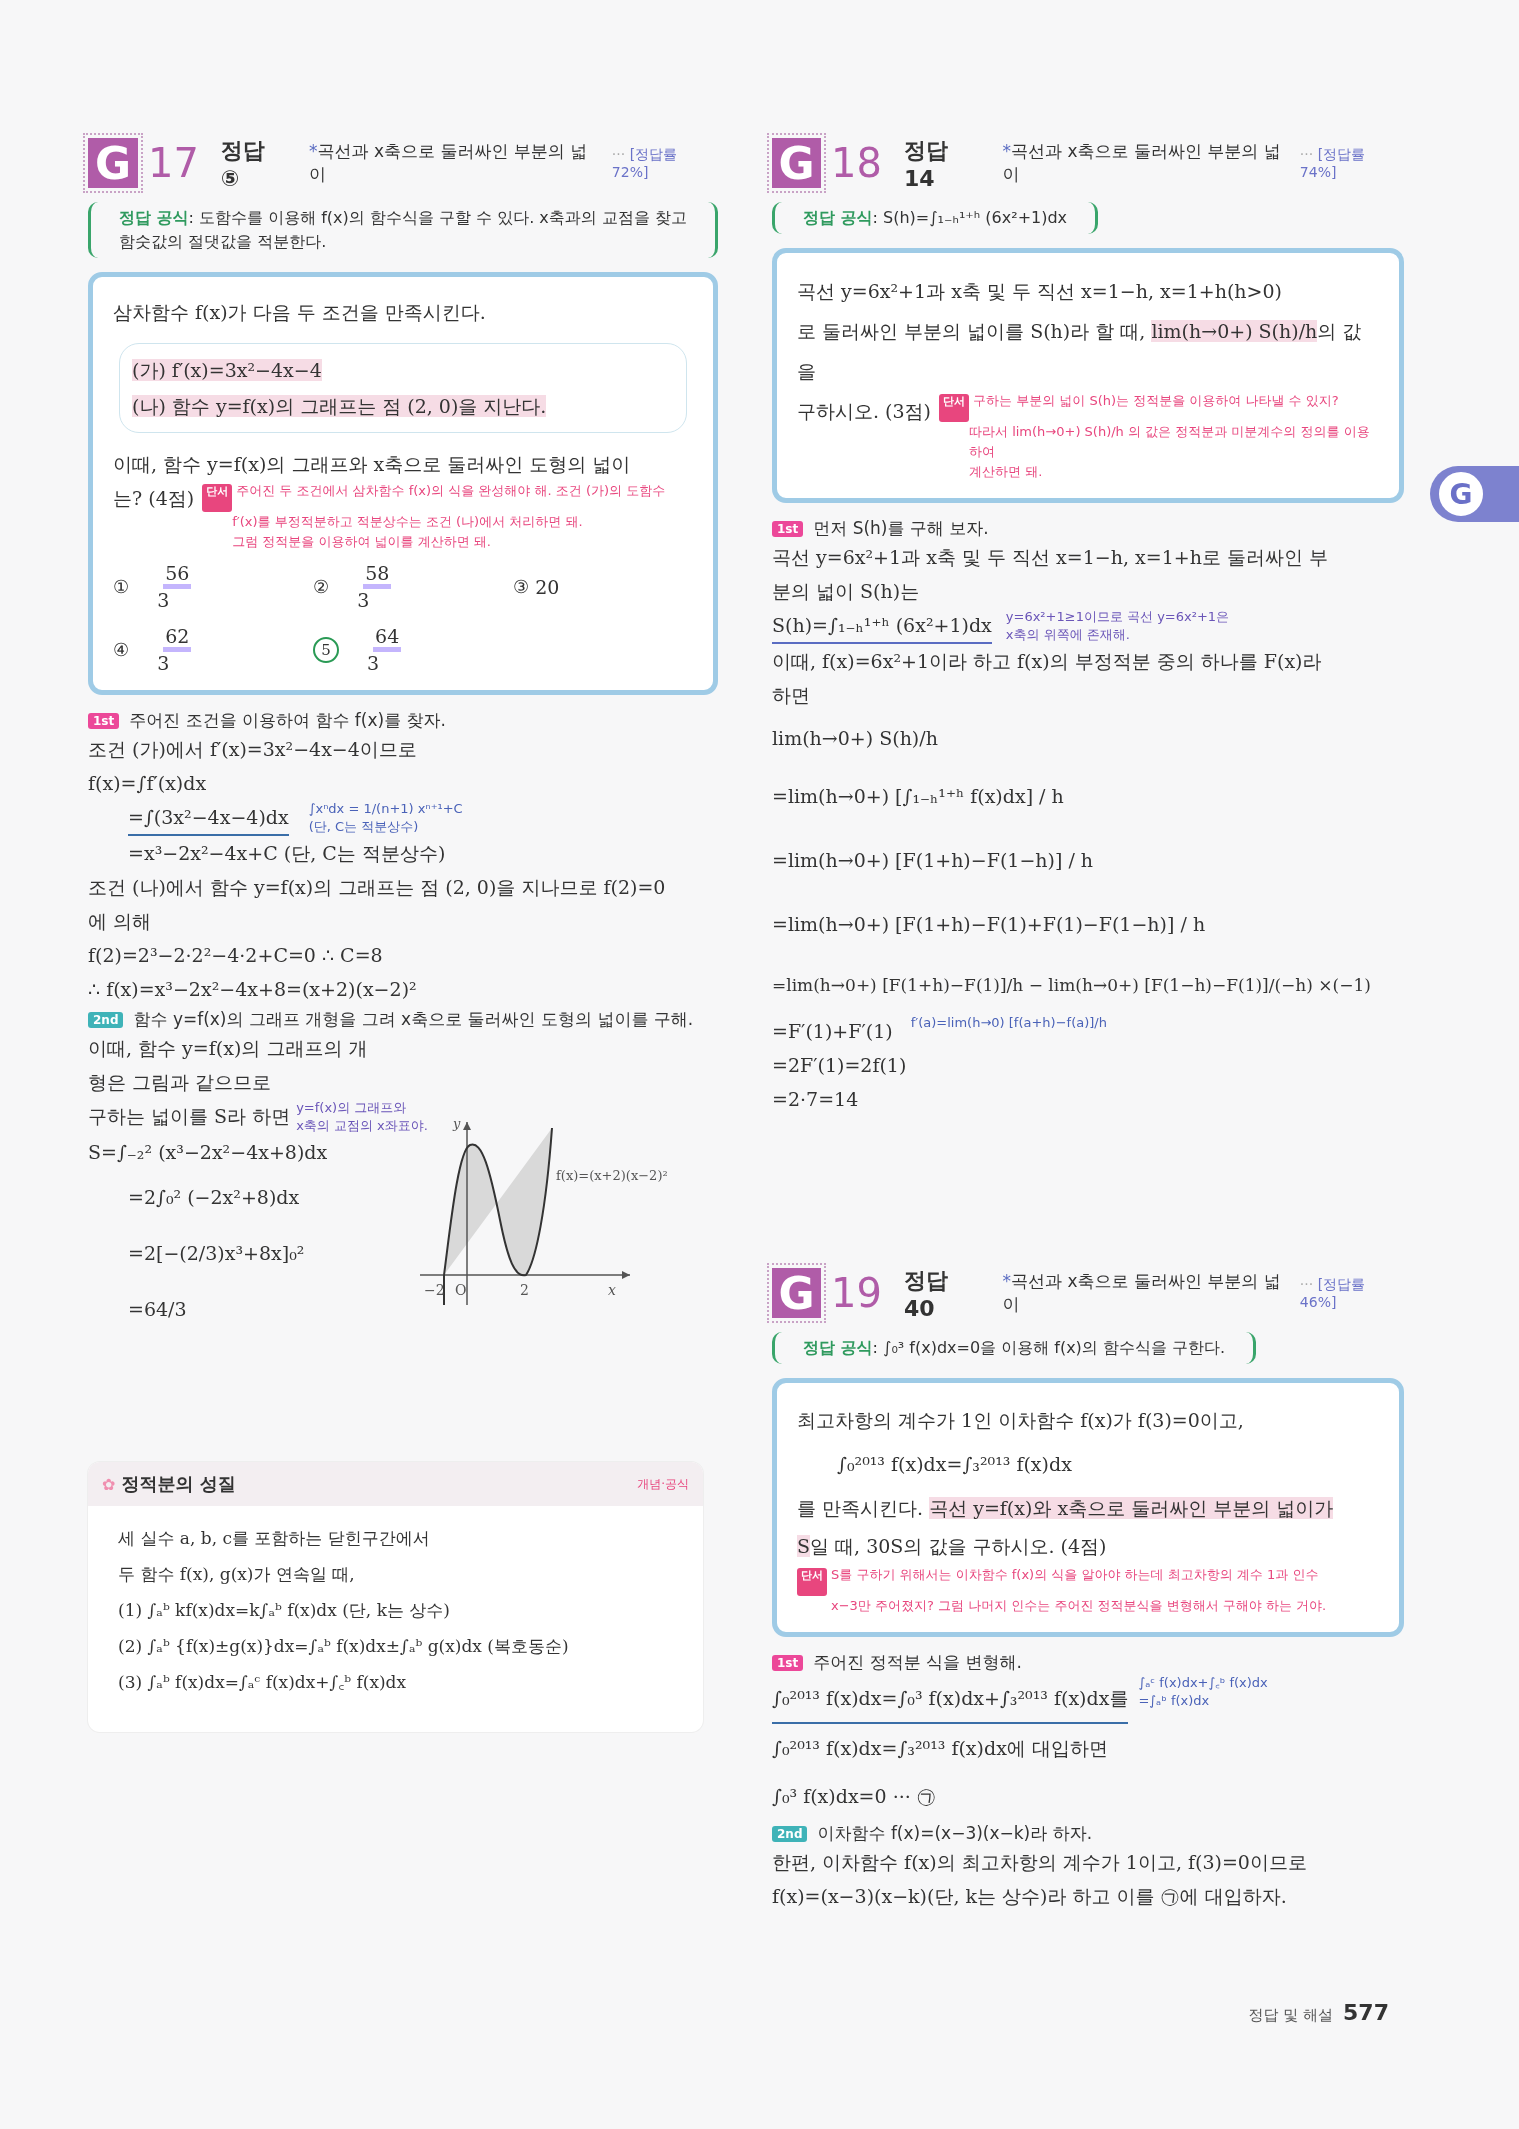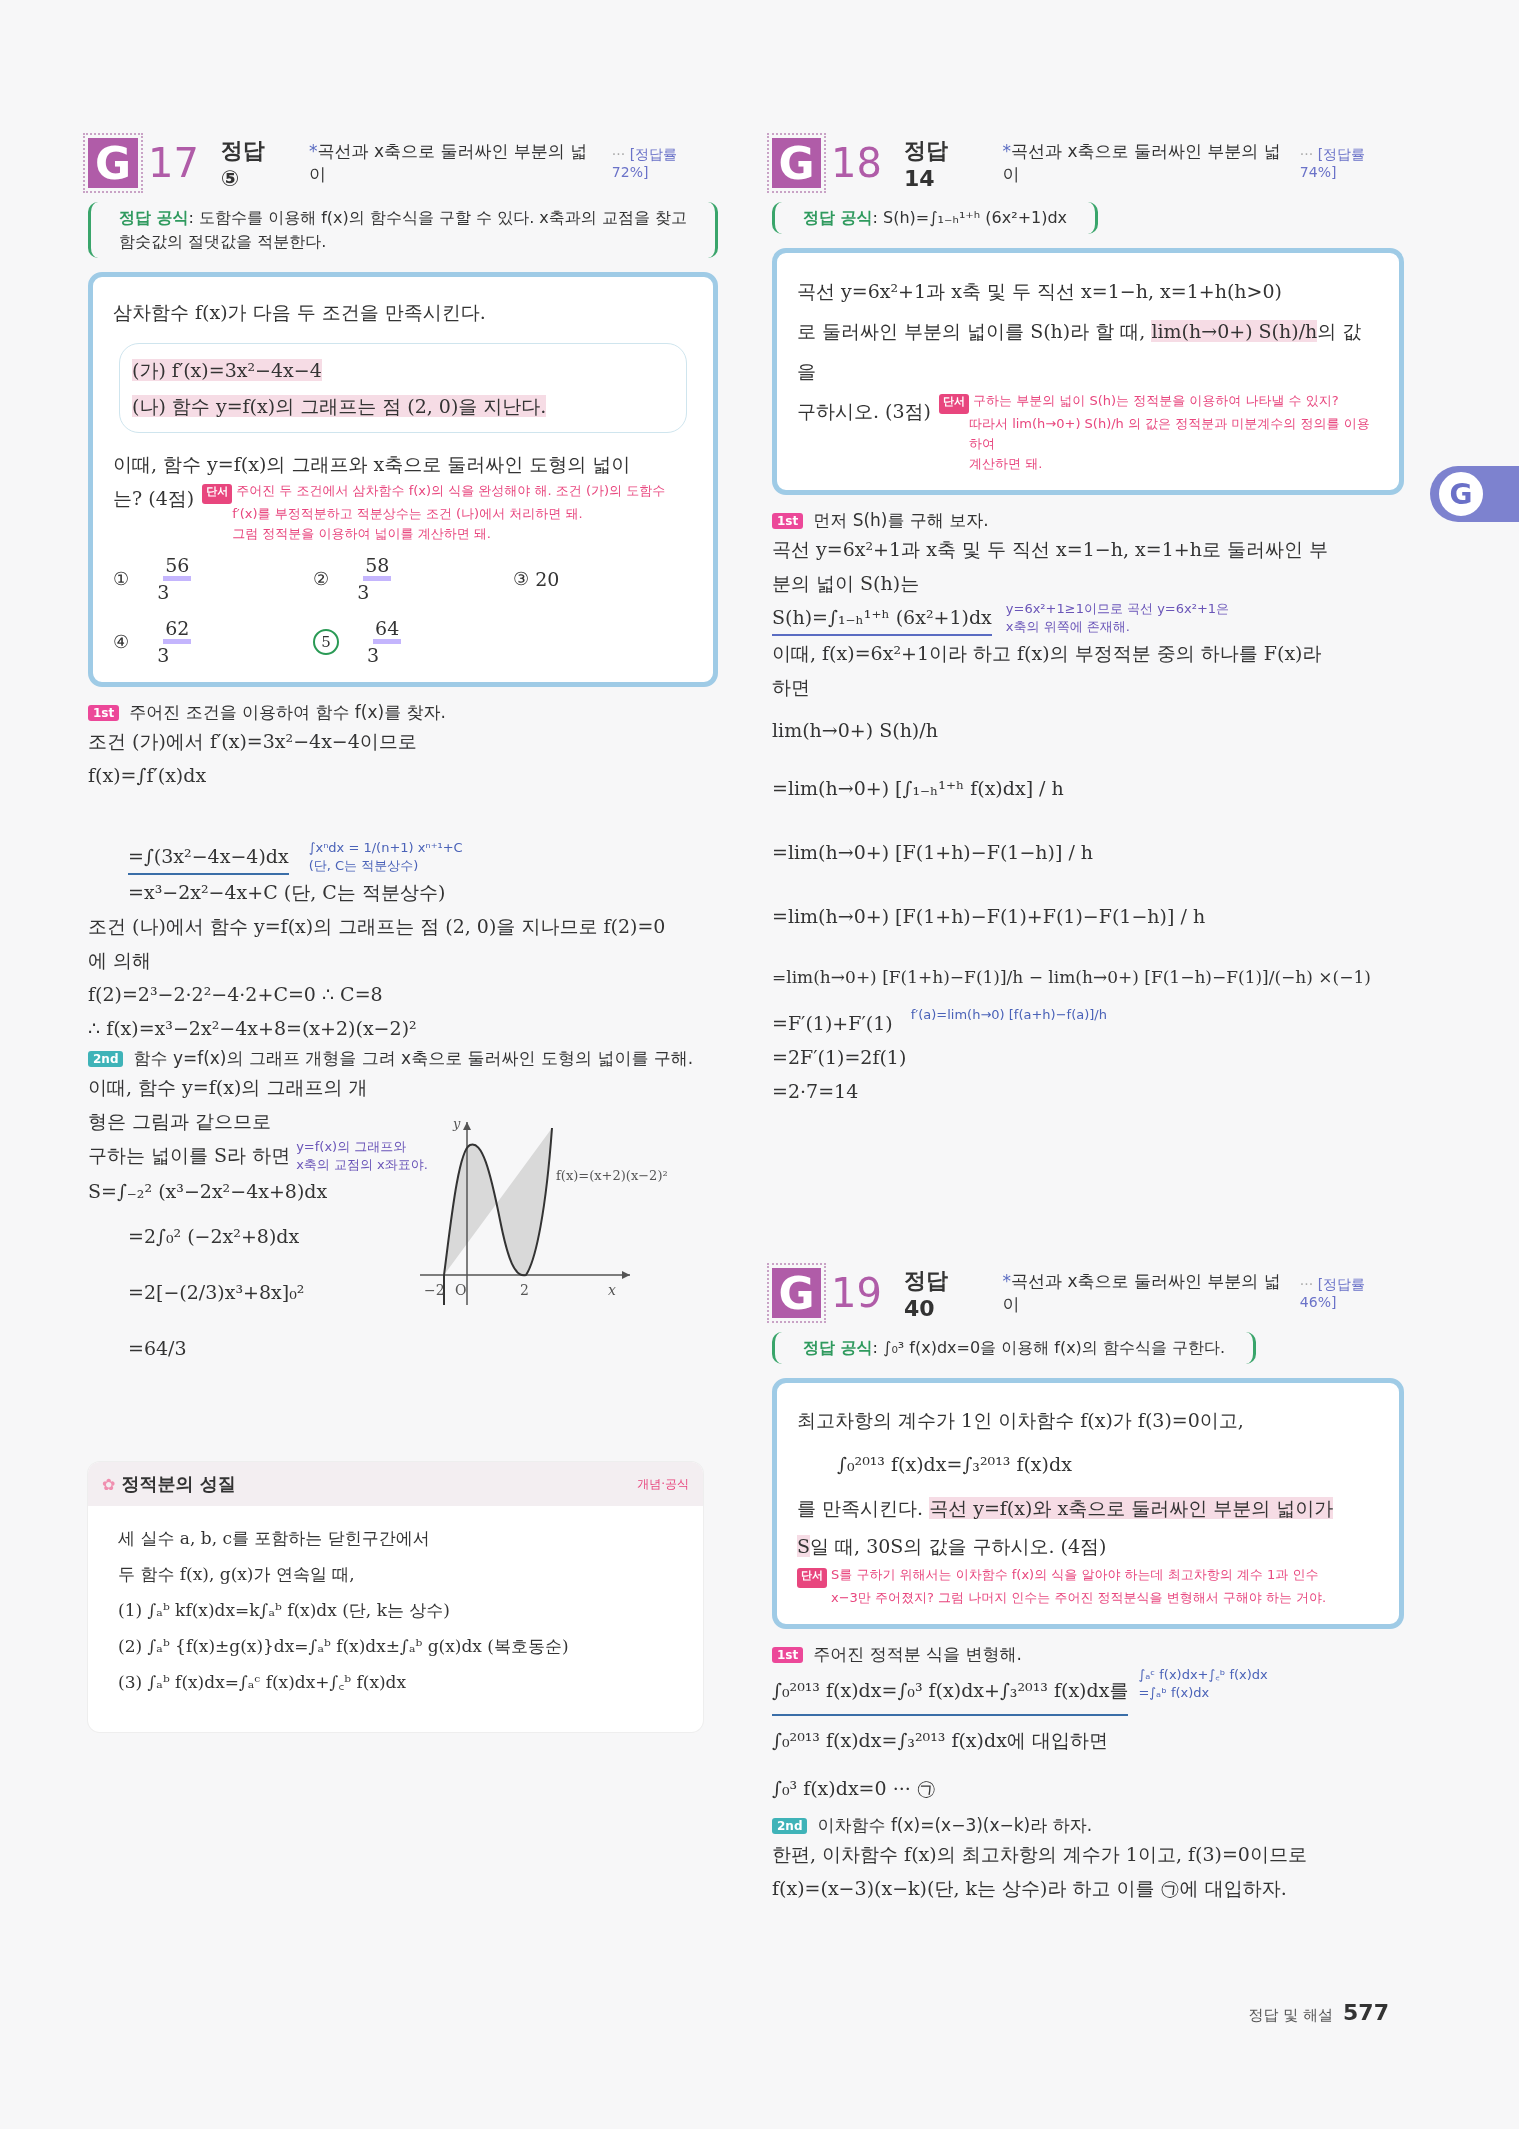--- a/index.html
+++ b/index.html
@@ -39,21 +39,21 @@
     padding:18px 20px 16px 20px; font-size:19px; line-height:34px;
   }
   .cond {
     border:1px solid #cfe5ee; border-radius:20px; margin:14px 6px 14px 6px; padding:8px 12px;
   }
   .cond div { line-height:36px; }
   .pink-hl { background:#f6dce5; }
   .hint-row { display:flex; }
   .hint-badge {
     display:inline-block; background:#e8467e; color:#fff; font-family:"DejaVu Sans", sans-serif;
-    font-size:11px; font-weight:bold; padding:0 4px; border-radius:3px; line-height:16px; margin-right:4px; height:20px;
+    font-size:11px; font-weight:bold; padding:0 4px; border-radius:3px; line-height:16px; margin-right:4px; height:28px;
   }
   .hint { font-family:"DejaVu Sans", sans-serif; font-size:13px; color:#e8467e; line-height:20px; }
   .choices { display:grid; grid-template-columns: 200px 200px 200px; row-gap:14px; margin-top:10px; font-size:19px; }
   .choice { display:flex; align-items:center; }
   .choice .mark { margin-right:6px; font-size:18px; }
   .frac { display:inline-flex; flex-direction:column; align-items:center; line-height:22px; font-size:19px; }
   .frac .num { border-bottom:5px solid #c4b5fd; padding:0 2px;margin-left:28px; }
   .selected-circle { border:2px solid #2a9a55; border-radius:50%; width:22px; height:22px; display:inline-flex; align-items:center; justify-content:center; font-size:15px; }
 
   .step-head { display:flex; align-items:center; margin-top:14px; font-family:"DejaVu Sans", sans-serif; font-size:17px; }
@@ -154,21 +154,21 @@
           </span></div>
     </div>
   </div>
 
   <div class="step-head">
       <span class="badge-1st">1st</span>
       <span>주어진 조건을 이용하여 함수 f(x)를 찾자.</span>
     </div>
   <div class="line">조건 (가)에서 f′(x)=3x²−4x−4이므로</div>
   <div class="line">f(x)=∫f′(x)dx</div>
-  <div class="line indent" style="display:flex;align-items:center;margin-top:47px;">
+  <div class="line indent" style="display:flex;align-items:center;">
     <span style="border-bottom:2px solid #3a6ea8;">=∫(3x²−4x−4)dx</span>
     <div style="margin-left:20px;">
       <div class="note-blue">∫xⁿdx = 1/(n+1) xⁿ⁺¹+C</div>
       <div class="note-blue">(단, C는 적분상수)</div>
     </div>
   </div>
   <div class="line indent">=x³−2x²−4x+C (단, C는 적분상수)</div>
   <div class="line">조건 (나)에서 함수 y=f(x)의 그래프는 점 (2, 0)을 지나므로 f(2)=0</div>
   <div class="line">에 의해</div>
   <div class="line">f(2)=2³−2·2²−4·2+C=0      ∴ C=8</div>

